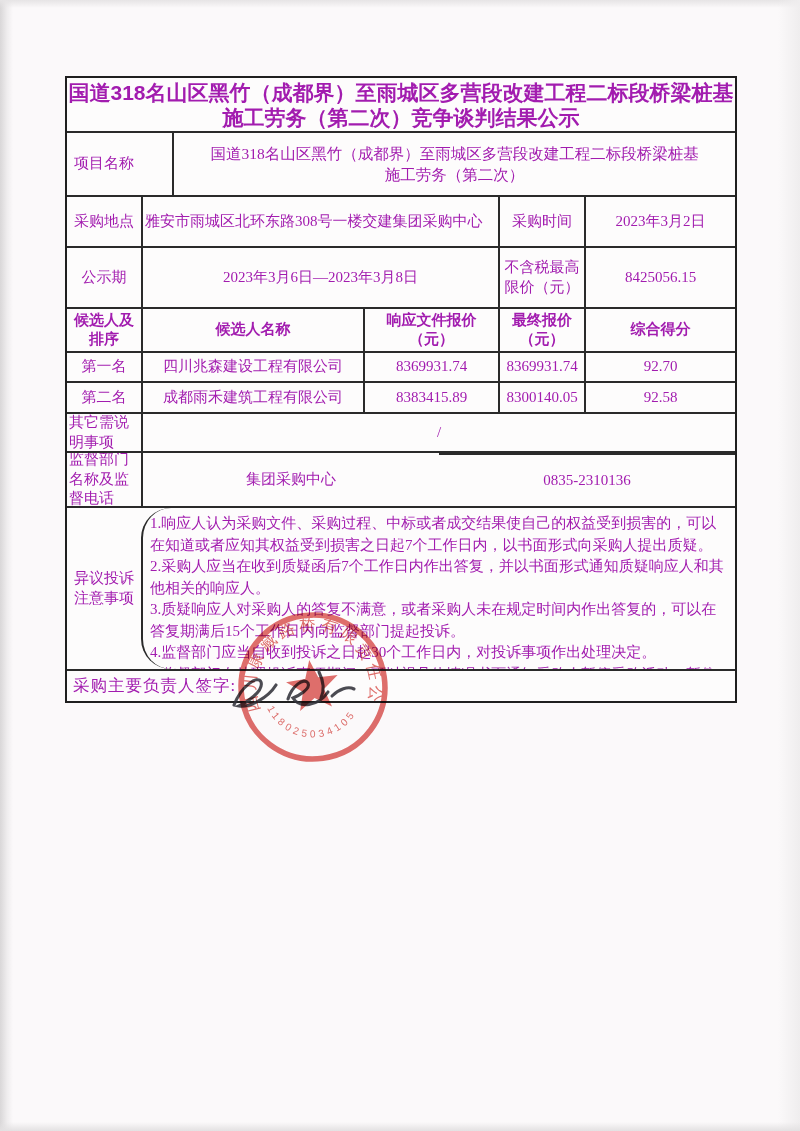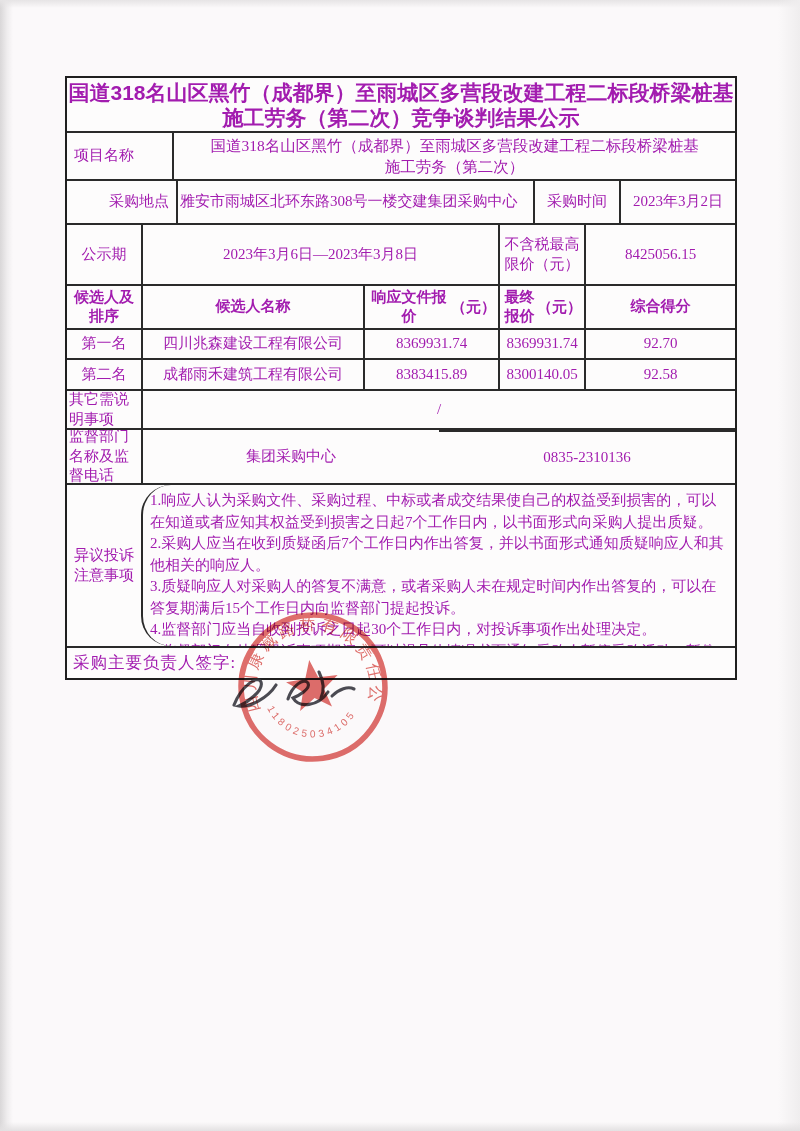--- a/index.html
+++ b/index.html
@@ -24,43 +24,43 @@
   .cell.nb{border-left:none;}
   .c1{width:74px;flex:0 0 74px;}
   .c2{width:222px;flex:0 0 222px;}
   .c3{width:135px;flex:0 0 135px;}
   .c4{width:86px;flex:0 0 86px;}
   .c5{flex:1;}
   .c23{width:357px;flex:0 0 357px;}
   .crest{flex:1;}
   .left{justify-content:flex-start;text-align:left;}
   .r-title{height:53px;}
-  .r-project{height:48px;gap:31px;}
+  .r-project{height:64px;gap:31px;}
   .r-purchaser{height:37px;}
-  .r-location{height:44px;padding-left:35px;}
+  .r-location{height:51px;}
   .r-publicity{height:61px;}
   .r-chead{height:44px;font-weight:bold;}
   .r-cand1{height:30px;}
   .r-cand2{height:31px;}
   .r-other{height:39px;}
   .r-super{height:55px;}
   .r-objection{height:163px;}
   .r-sign{height:32px;}
   .title-cell{flex-direction:column;font-family:"Liberation Sans",sans-serif;
     font-weight:bold;font-size:21px;line-height:25px;letter-spacing:0;}
   .title-cell div{white-space:nowrap;}
   .project-val{flex-direction:column;font-size:15.5px;line-height:21px;}
   .project-val div{white-space:nowrap;}
   .super-stack{flex:1;display:flex;flex-direction:row;border-left:2px solid #2a2a2a;}
   .super-sub{flex:1;display:flex;align-items:center;justify-content:center;box-sizing:border-box;}
   .super-sub.bt{border-top:2px solid #2a2a2a;}
   .objection-cell{flex-direction:column;align-items:flex-start;justify-content:flex-start;
     text-align:left;padding:5px 9px 4px 7px;font-size:15px;line-height:21.5px;border-radius:30px;}
   .sign-cell{font-size:16.5px;padding-left:6px;letter-spacing:1px;}
-  .hdr2{flex-direction:row;line-height:19px;}
+  .hdr2{flex-direction:column;line-height:19px;}
   .stamp{position:absolute;left:232px;top:606px;width:162px;height:162px;
     transform:rotate(-8deg);opacity:0.82;mix-blend-mode:multiply;z-index:6;pointer-events:none;}
   .signature-svg{position:absolute;left:222px;top:663px;z-index:5;pointer-events:none;}
 </style>
 </head>
 <body>
 
 <div class="page">
   <div class="edge-left"></div>
   <div class="edge-top"></div>

